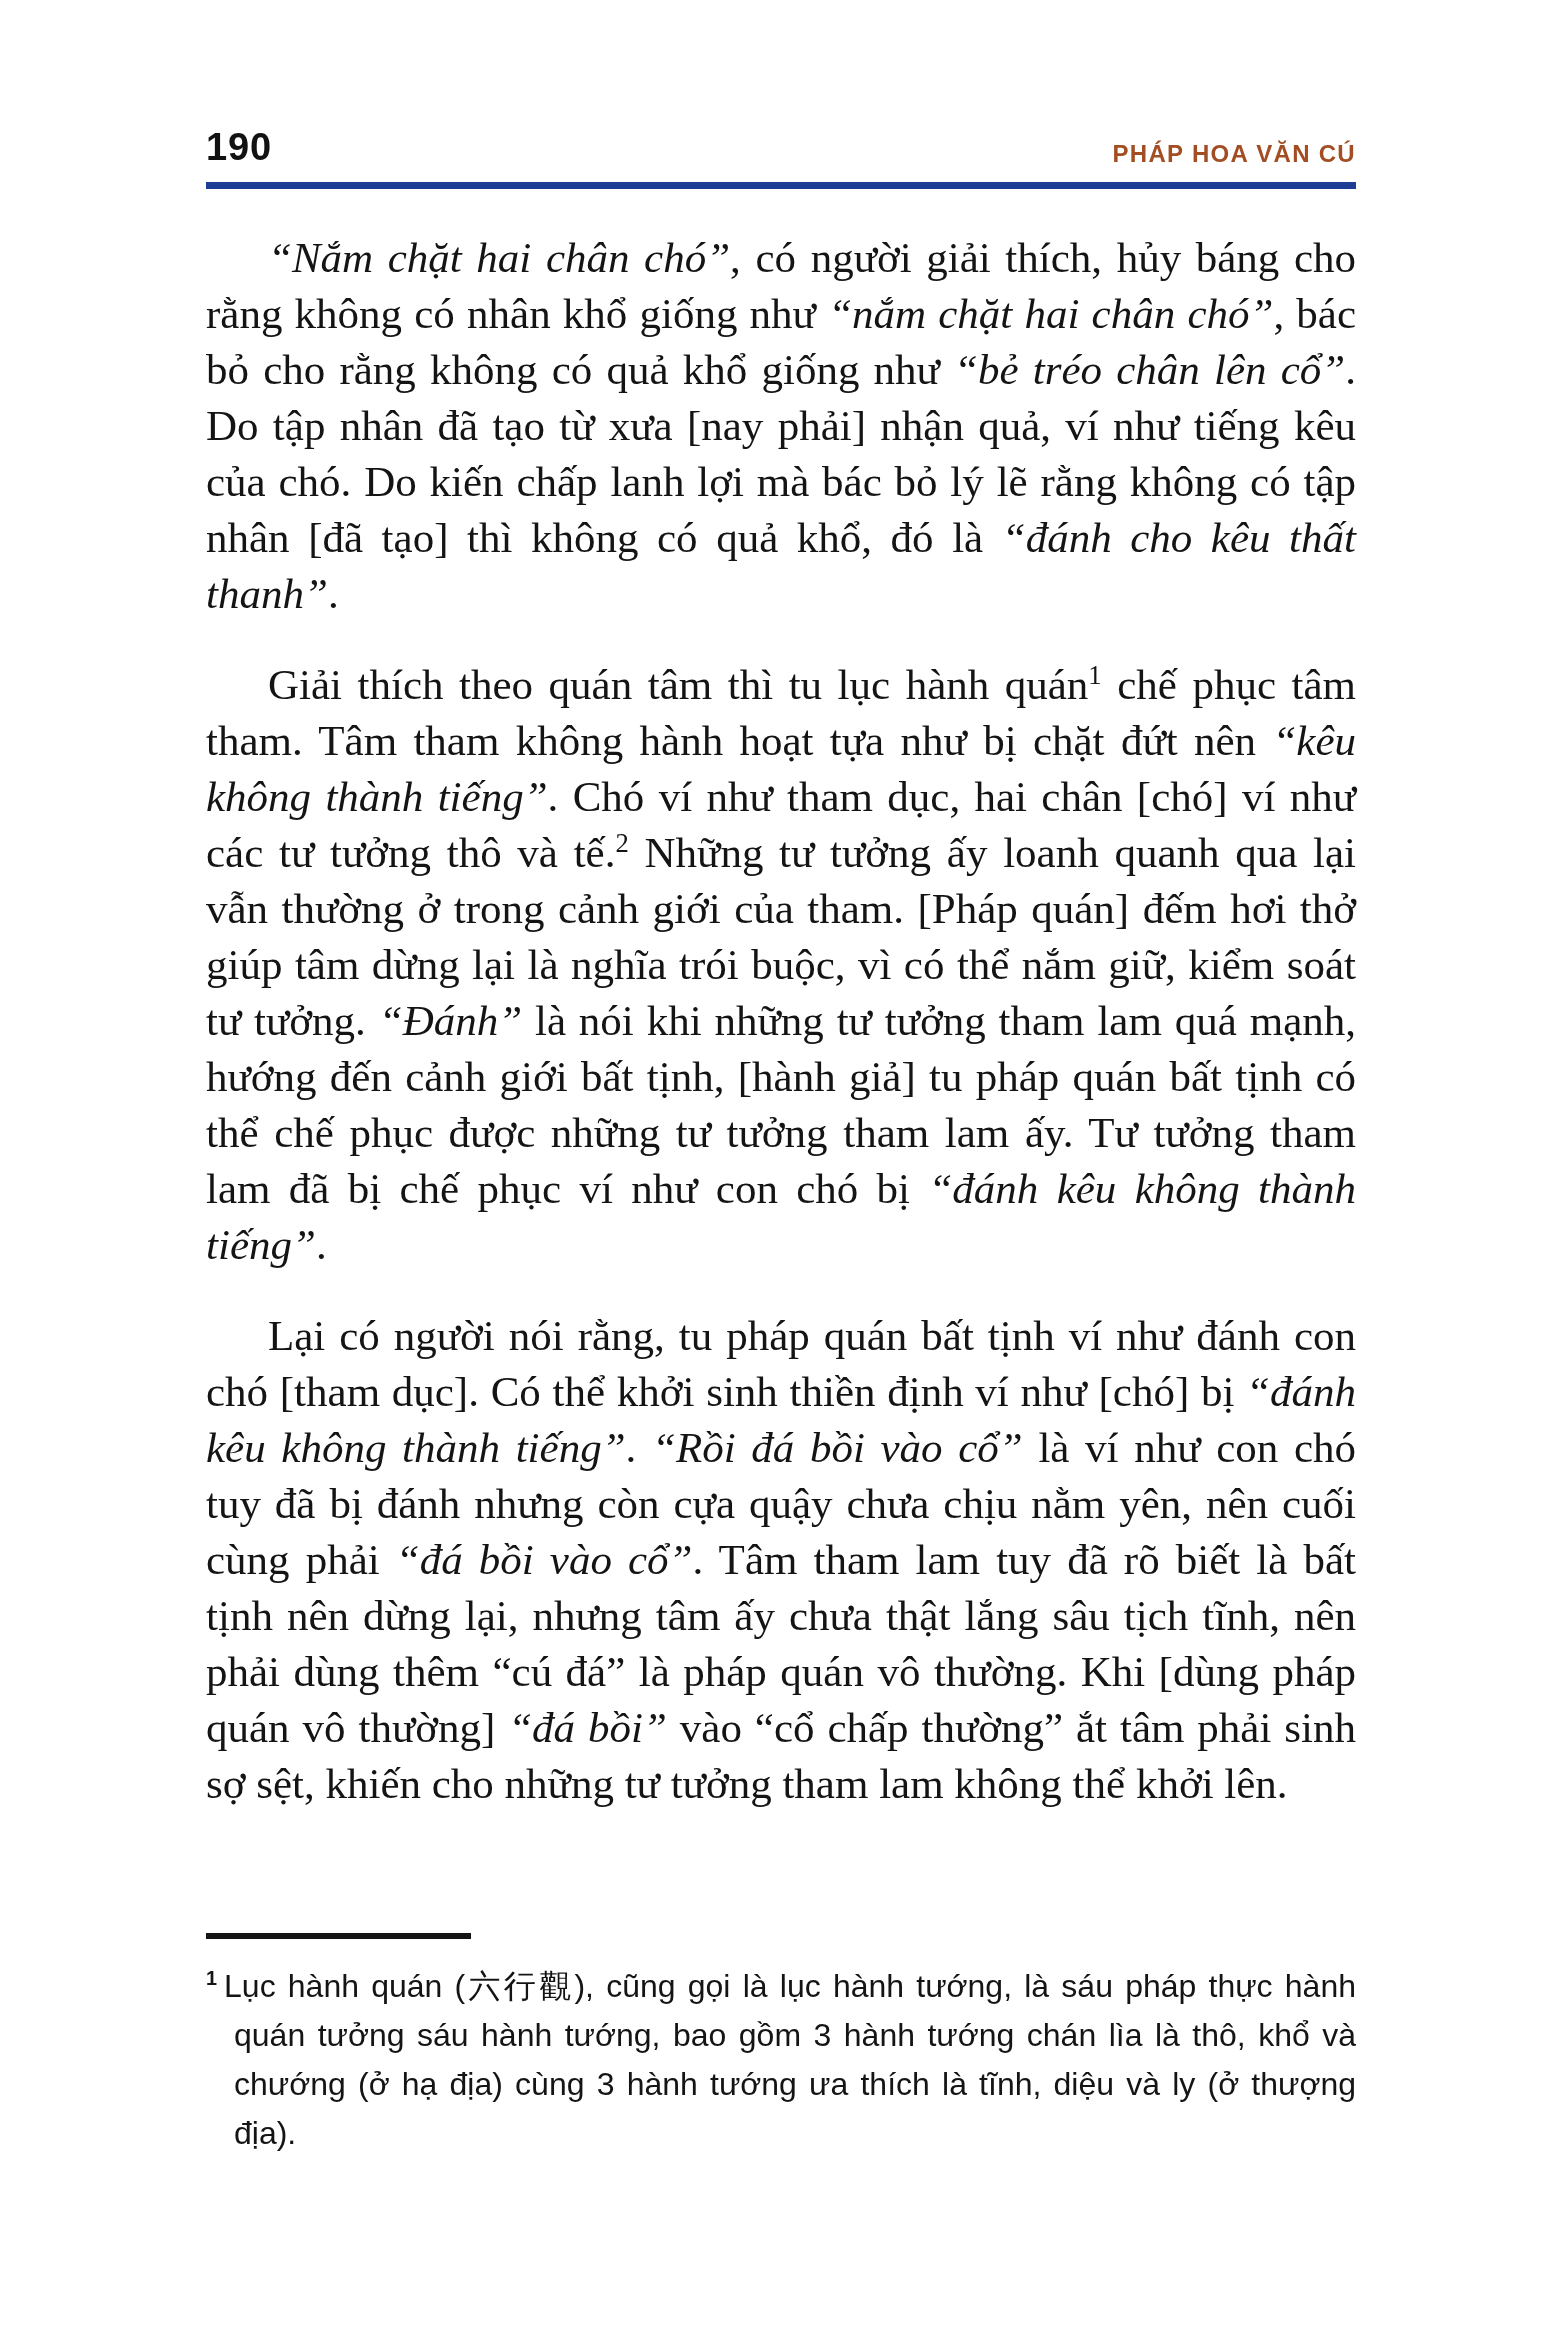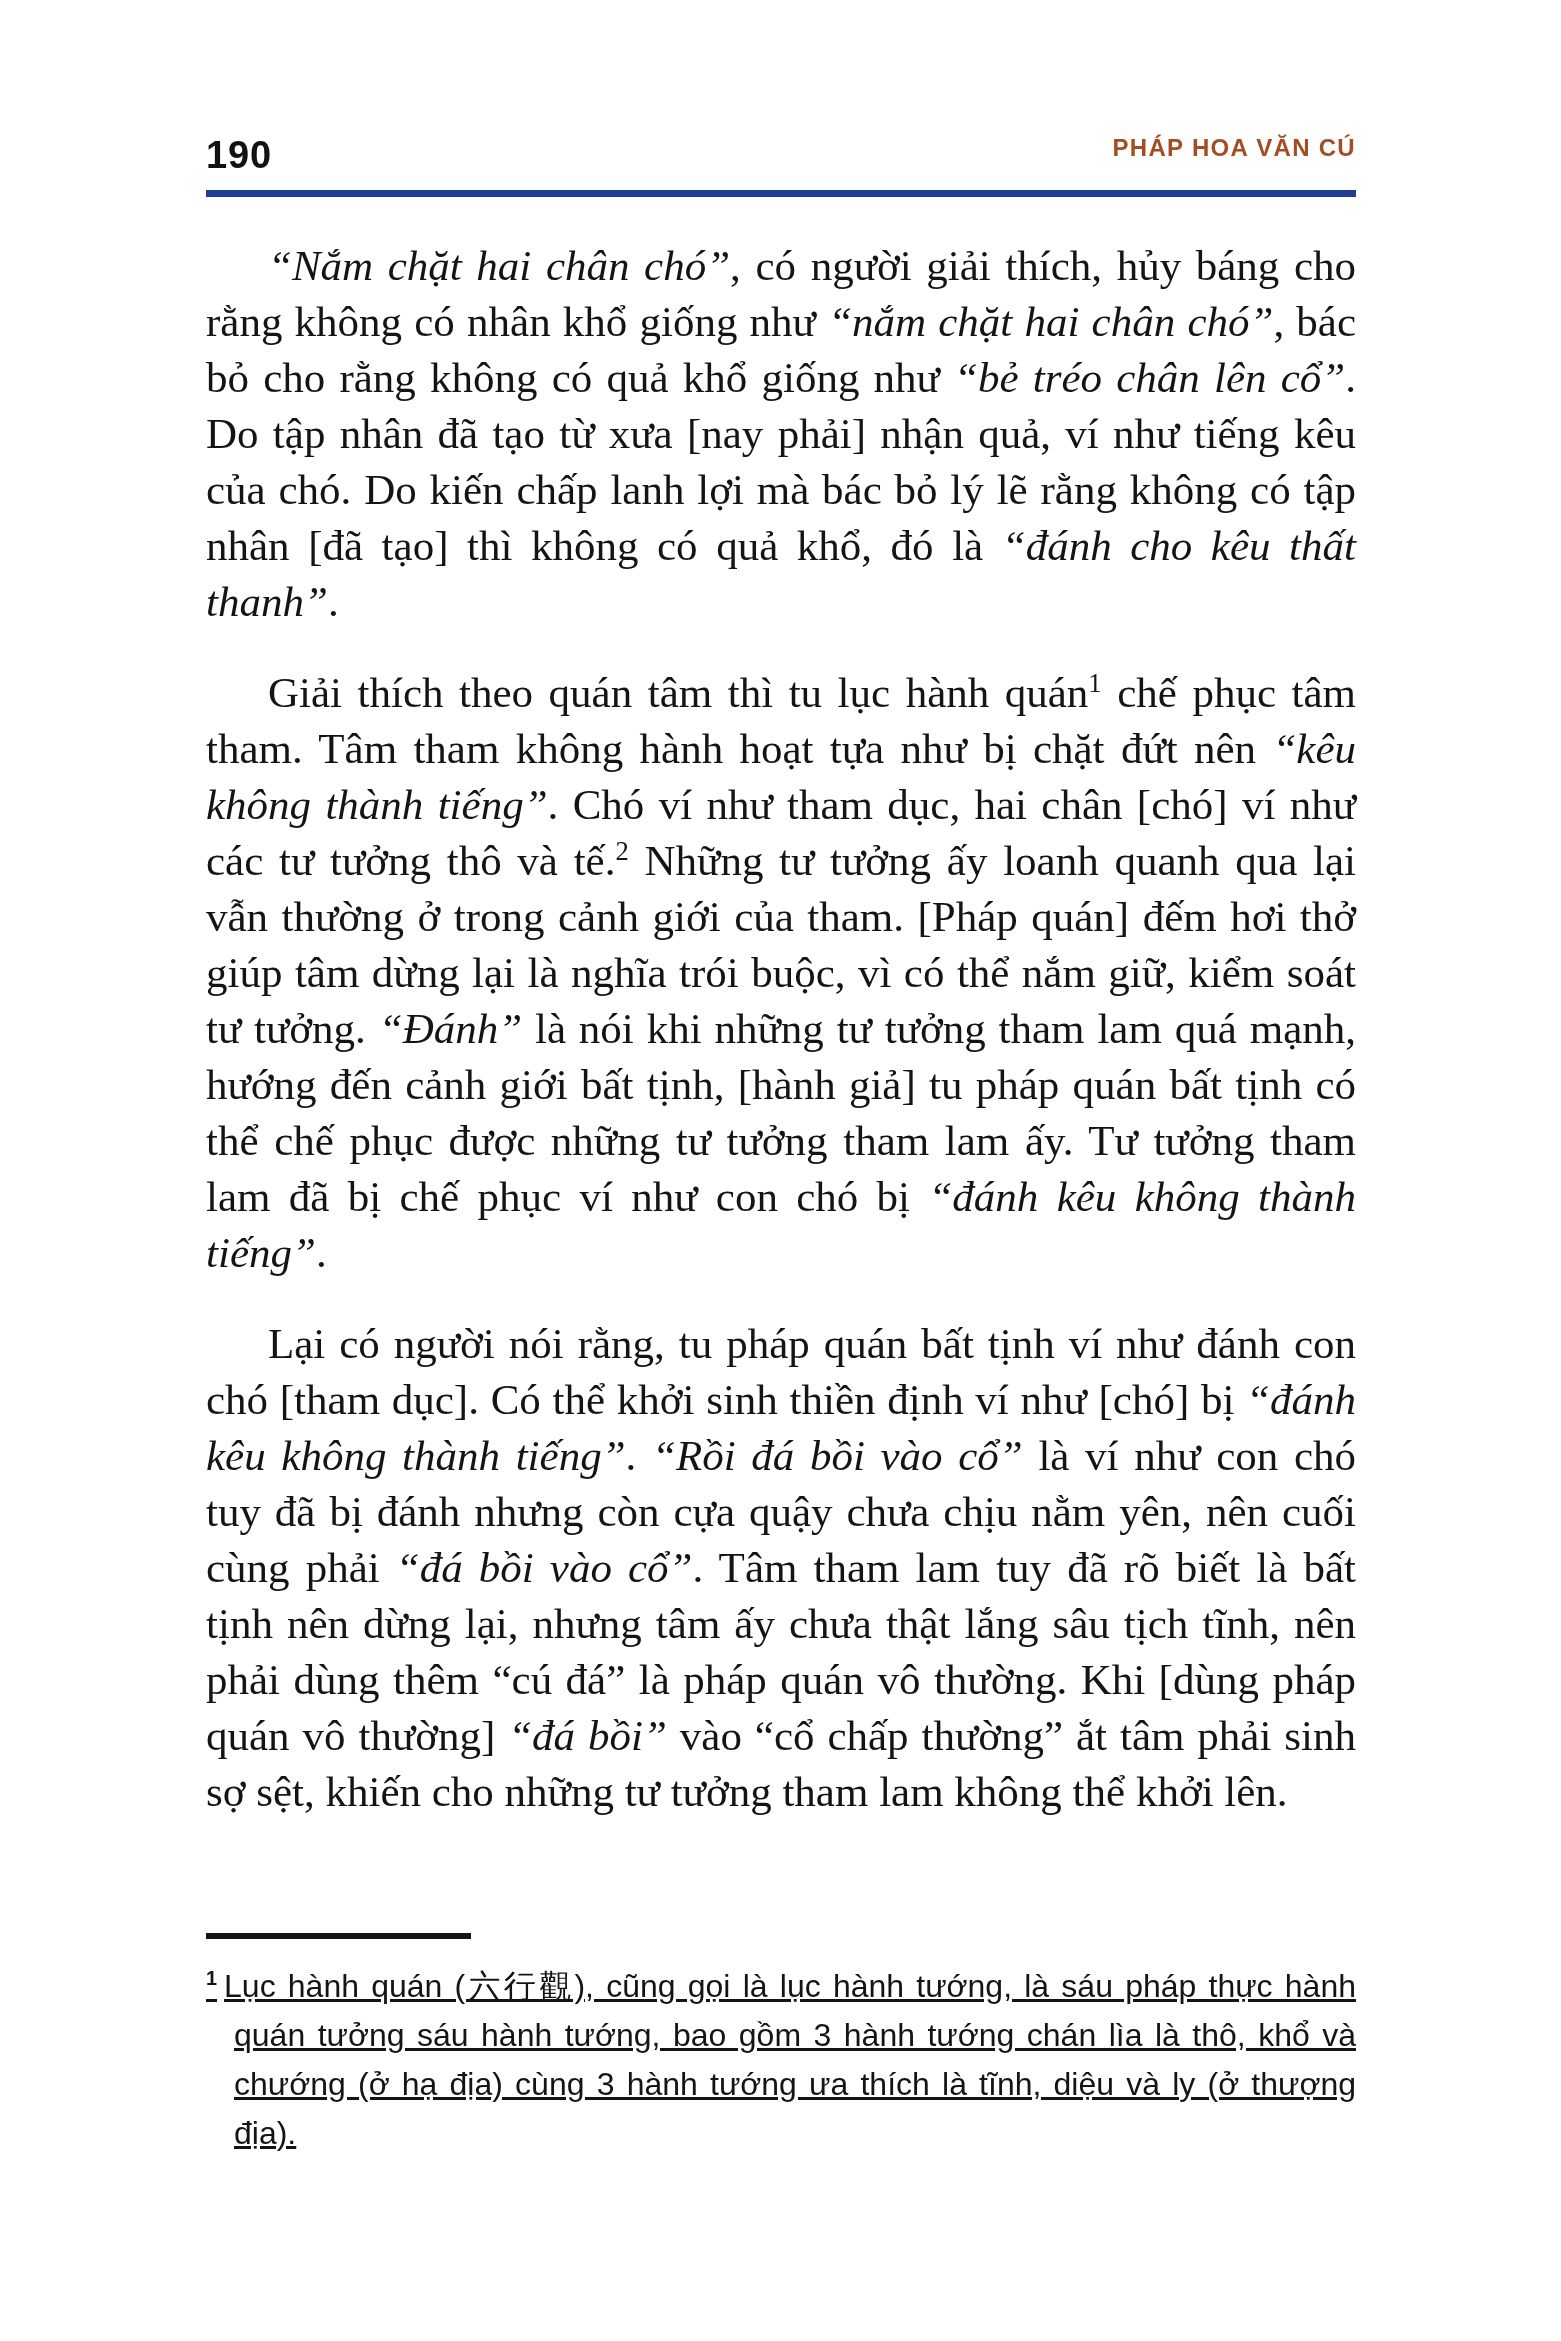--- a/index.html
+++ b/index.html
@@ -13,23 +13,23 @@
     box-sizing:border-box;
     overflow:hidden;
   }
   .content{
     position:absolute;
     left:206px;right:205px;top:128px;
   }
   .running-head{
     display:flex;
     justify-content:space-between;
+    align-items:flex-end;
     font-family:"Liberation Sans","DejaVu Sans",sans-serif;
     font-weight:bold;
-    margin-top:8px;
   }
   .page-number{
     font-size:38px;
     line-height:1;
     color:#121212;
     letter-spacing:0.9px;
   }
   .header-title{
     font-size:24px;
     line-height:1;
@@ -67,21 +67,20 @@
     background:#151515;
     margin-bottom:22.6px;
   }
   .footnote{
     font-family:"Liberation Sans","DejaVu Sans",sans-serif;
     font-size:32px;
     line-height:49px;
     text-align:justify;
     padding-left:28px;
     text-indent:-28px;
-    text-decoration:underline;
   }
   .fn-marker{
     font-weight:bold;
     font-size:0.62em;
     vertical-align:super;
     line-height:0;
     padding-right:7px;
   }
 </style>
 </head>

